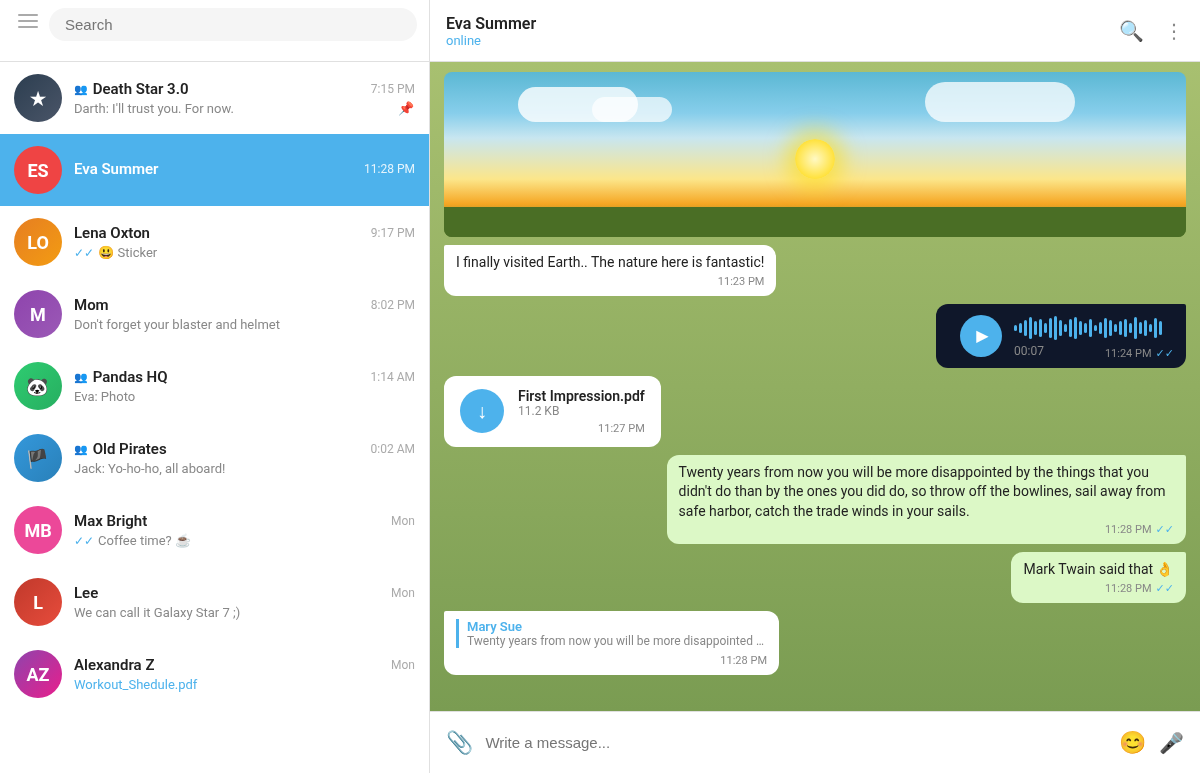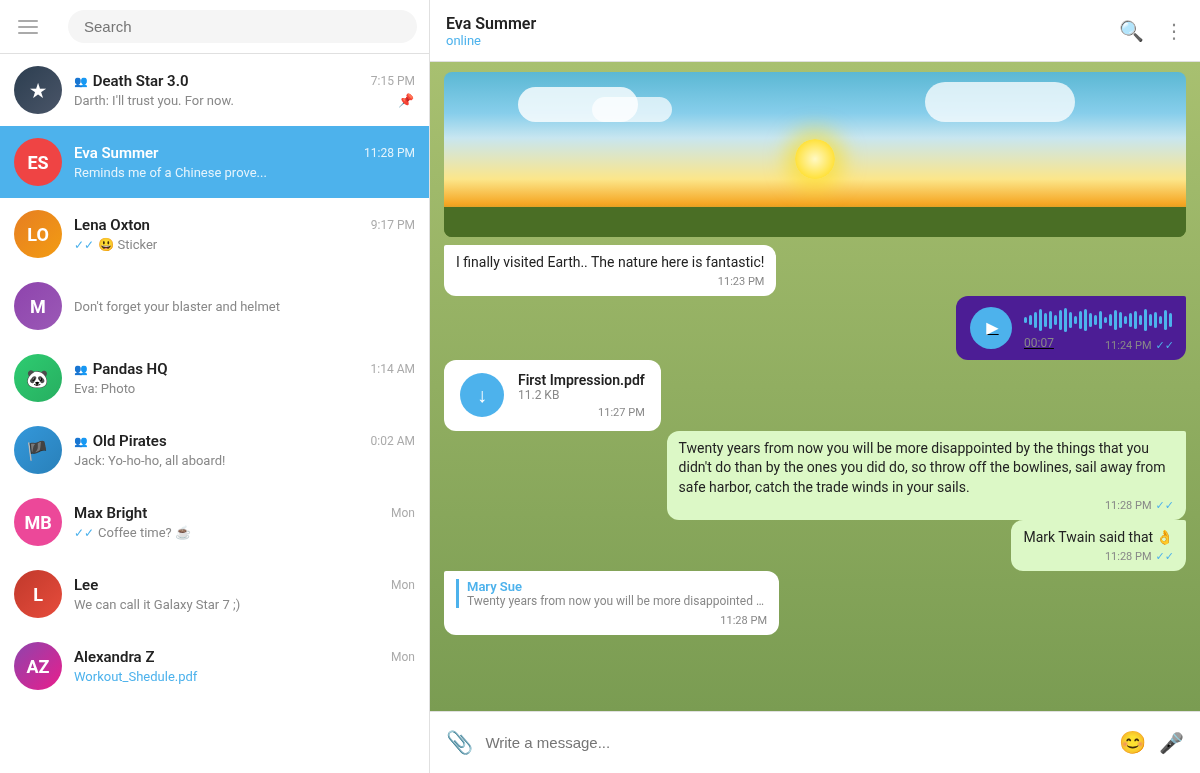--- a/index.html
+++ b/index.html
@@ -1,20 +1,20 @@
 <!DOCTYPE html>
 <html><head>
   <meta charset="utf-8">
   <style>
     * { margin: 0; padding: 0; box-sizing: border-box; }
     body { font-family: -apple-system, BlinkMacSystemFont, 'Segoe UI', Roboto, sans-serif; width: 1200px; height: 773px; overflow: hidden; display: flex; }
 
     
     .sidebar { width: 430px; min-width: 430px; height: 773px; background: #fff; display: flex; flex-direction: column; border-right: 1px solid #e0e0e0; }
-    .sidebar-header { display: flex; align-items: center; padding: 8px 12px; height: 54px; border-bottom: 1px solid #e0e0e0; gap: 24px; }
+    .sidebar-header { display: flex; align-items: flex-start; padding: 8px 12px; height: 62px; border-bottom: 1px solid #e0e0e0; gap: 5px; }
     .menu-icon { display: flex; flex-direction: column; gap: 4px; cursor: pointer; padding: 6px; }
     .menu-icon span { display: block; width: 20px; height: 2px; background: #aaa; border-radius: 2px; }
     .search-box { flex: 1; background: #f5f5f5; border-radius: 20px; padding: 8px 16px; border: none; outline: none; font-size: 15px; color: #555; }
 
     .chat-list { flex: 1; overflow-y: auto; }
     .chat-item { display: flex; align-items: center; padding: 10px 14px; cursor: pointer; gap: 12px; position: relative; min-height: 72px; }
     .chat-item.active { background: #4db2ec; }
     .chat-item.active .chat-name { color: #fff; }
     .chat-item.active .chat-preview { color: rgba(255,255,255,0.85); }
     .chat-item.active .chat-time { color: rgba(255,255,255,0.85); }
@@ -63,21 +63,21 @@
     .msg-bubble { max-width: 70%; border-radius: 12px; padding: 8px 12px; position: relative; }
     .msg-bubble.incoming { background: #fff; border-radius: 2px 12px 12px 12px; }
     .msg-bubble.outgoing { background: #dcf8c6; border-radius: 12px 2px 12px 12px; }
 
     .msg-text { font-size: 14px; color: #222; line-height: 1.4; }
     .msg-meta { display: flex; align-items: center; justify-content: flex-end; gap: 4px; margin-top: 2px; }
     .msg-time { font-size: 11px; color: #888; }
     .msg-checks { font-size: 11px; color: #4db2ec; }
 
     
-    .voice-msg { background: #4c1d95; border-radius: 12px 2px 12px 12px; padding: 10px 14px; display: flex; align-items: center; gap: 12px; max-width: 380px; align-self: flex-end; position: relative; z-index: 1; margin-left: auto; text-decoration: underline; }
+    .voice-msg { background: #0f172a; border-radius: 12px 2px 12px 12px; padding: 10px 24px; display: flex; align-items: center; gap: 12px; max-width: 380px; align-self: flex-end; position: relative; z-index: 1; margin-left: auto; }
     .play-btn { width: 42px; height: 42px; border-radius: 50%; background: #4db2ec; display: flex; align-items: center; justify-content: center; cursor: pointer; flex-shrink: 0; }
     .play-btn::after { content: '▶'; color: #fff; font-size: 16px; margin-left: 3px; }
     .voice-wave { flex: 1; }
     .wave-bars { display: flex; align-items: center; gap: 2px; height: 28px; margin-bottom: 2px; }
     .bar { width: 3px; background: #4db2ec; border-radius: 2px; }
     .voice-duration { font-size: 12px; color: #888; }
     .voice-time-row { display: flex; justify-content: space-between; gap: 4px; align-items: center; margin-top: 8px; }
 
     
     .file-msg { background: #fff; border-radius: 12px; padding: 12px 16px; display: flex; align-items: center; gap: 14px; max-width: 360px; position: relative; z-index: 1; }
@@ -92,21 +92,21 @@
     .quote-author { font-size: 13px; font-weight: 600; color: #4db2ec; }
     .quote-text { font-size: 12px; color: #888; white-space: nowrap; overflow: hidden; text-overflow: ellipsis; max-width: 300px; }
 
     
     .chat-input { background: #fff; padding: 10px 16px; display: flex; align-items: center; gap: 12px; border-top: 1px solid #e0e0e0; height: 62px; }
     .attach-icon { font-size: 22px; color: #aaa; cursor: pointer; }
     .input-field { flex: 1; border: none; outline: none; font-size: 15px; color: #555; background: transparent; }
     .emoji-icon { font-size: 22px; color: #aaa; cursor: pointer; }
     .mic-icon { font-size: 20px; color: #aaa; cursor: pointer; }
 
-    .msg-area-content { display: flex; flex-direction: column; position: relative; z-index: 1; }
+    .msg-area-content { display: flex; flex-direction: column; gap: 8px; position: relative; z-index: 1; }
   </style>
 </head>
 <body>
 
 <div class="sidebar">
   <div class="sidebar-header">
     <div class="menu-icon">
       <span></span>
         <span></span>
         <span></span>
@@ -127,41 +127,42 @@
           </div>
         </div>
       </div>
       <div class="chat-item active">
         <div class="avatar avatar-es">ES</div>
         <div class="chat-info">
           <div class="chat-name-row">
             <div class="chat-name"> Eva Summer</div>
             <div class="chat-time">11:28 PM</div>
           </div>
-          <div class="chat-preview">
-            <span>Reminds me of a Chinese prove...</span>
-          </div>
         </div>
       </div>
       <div class="chat-item">
         <div class="avatar av-lena">LO</div>
         <div class="chat-info">
           <div class="chat-name-row">
             <div class="chat-name"> Lena Oxton</div>
             <div class="chat-time">9:17 PM</div>
           </div>
           <div class="chat-preview">
             <span class="double-check">✓✓ </span>
             <span>😃 Sticker</span>
           </div>
         </div>
       </div>
       <div class="chat-item">
         <div class="avatar av-mom">M</div>
         <div class="chat-info">
+          <div class="chat-name-row">
+            <div class="chat-name"> Mom</div>
+            <div class="chat-time">8:02 PM</div>
+          </div>
           <div class="chat-preview">
             <span>Don't forget your blaster and helmet</span>
           </div>
         </div>
       </div>
       <div class="chat-item">
         <div class="avatar av-pandas">🐼</div>
         <div class="chat-info">
           <div class="chat-name-row">
             <div class="chat-name"><span class="group-icon">👥</span> Pandas HQ</div>

